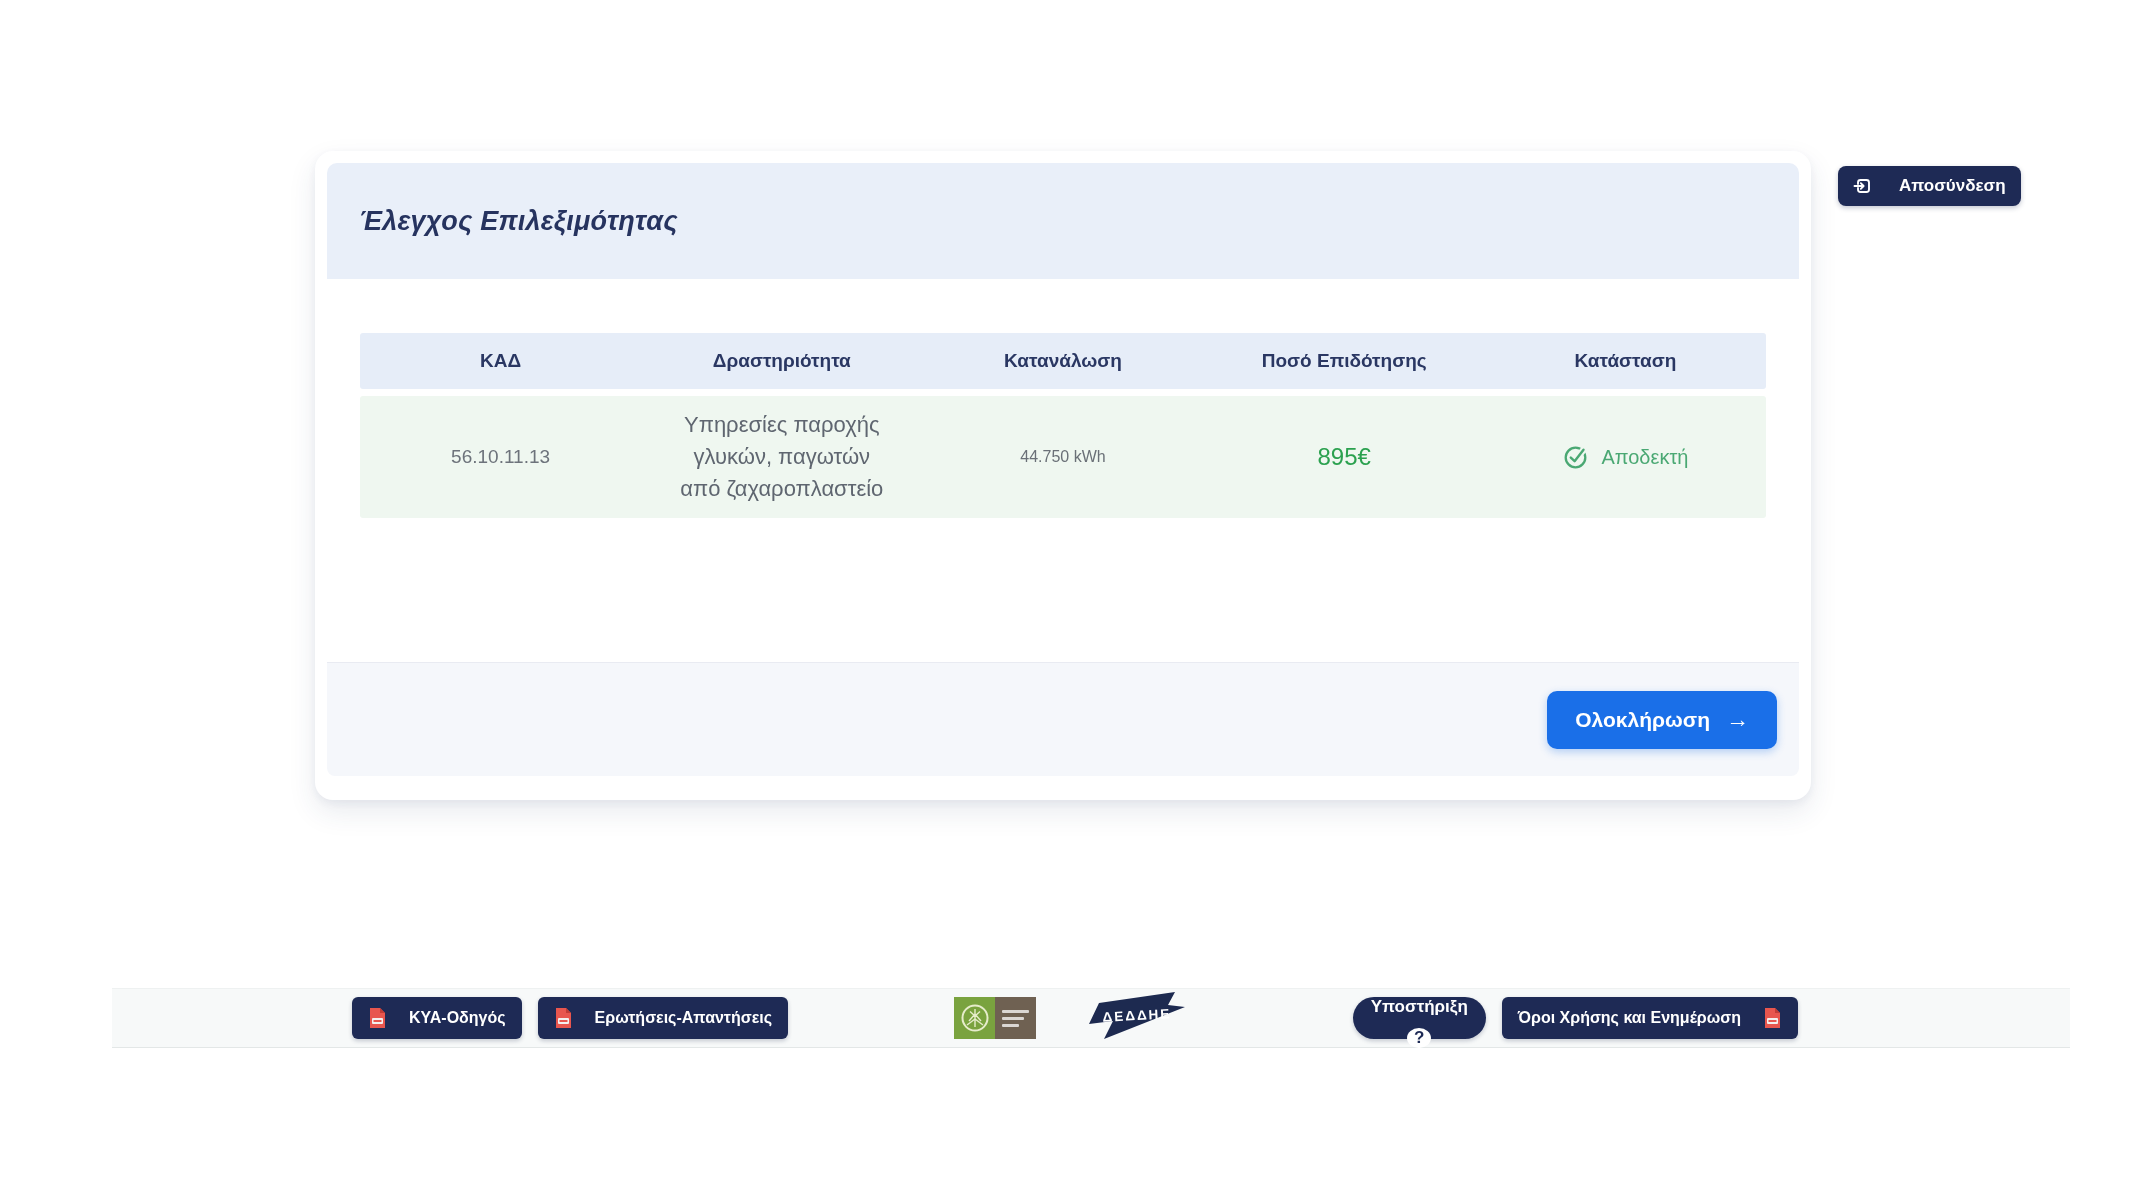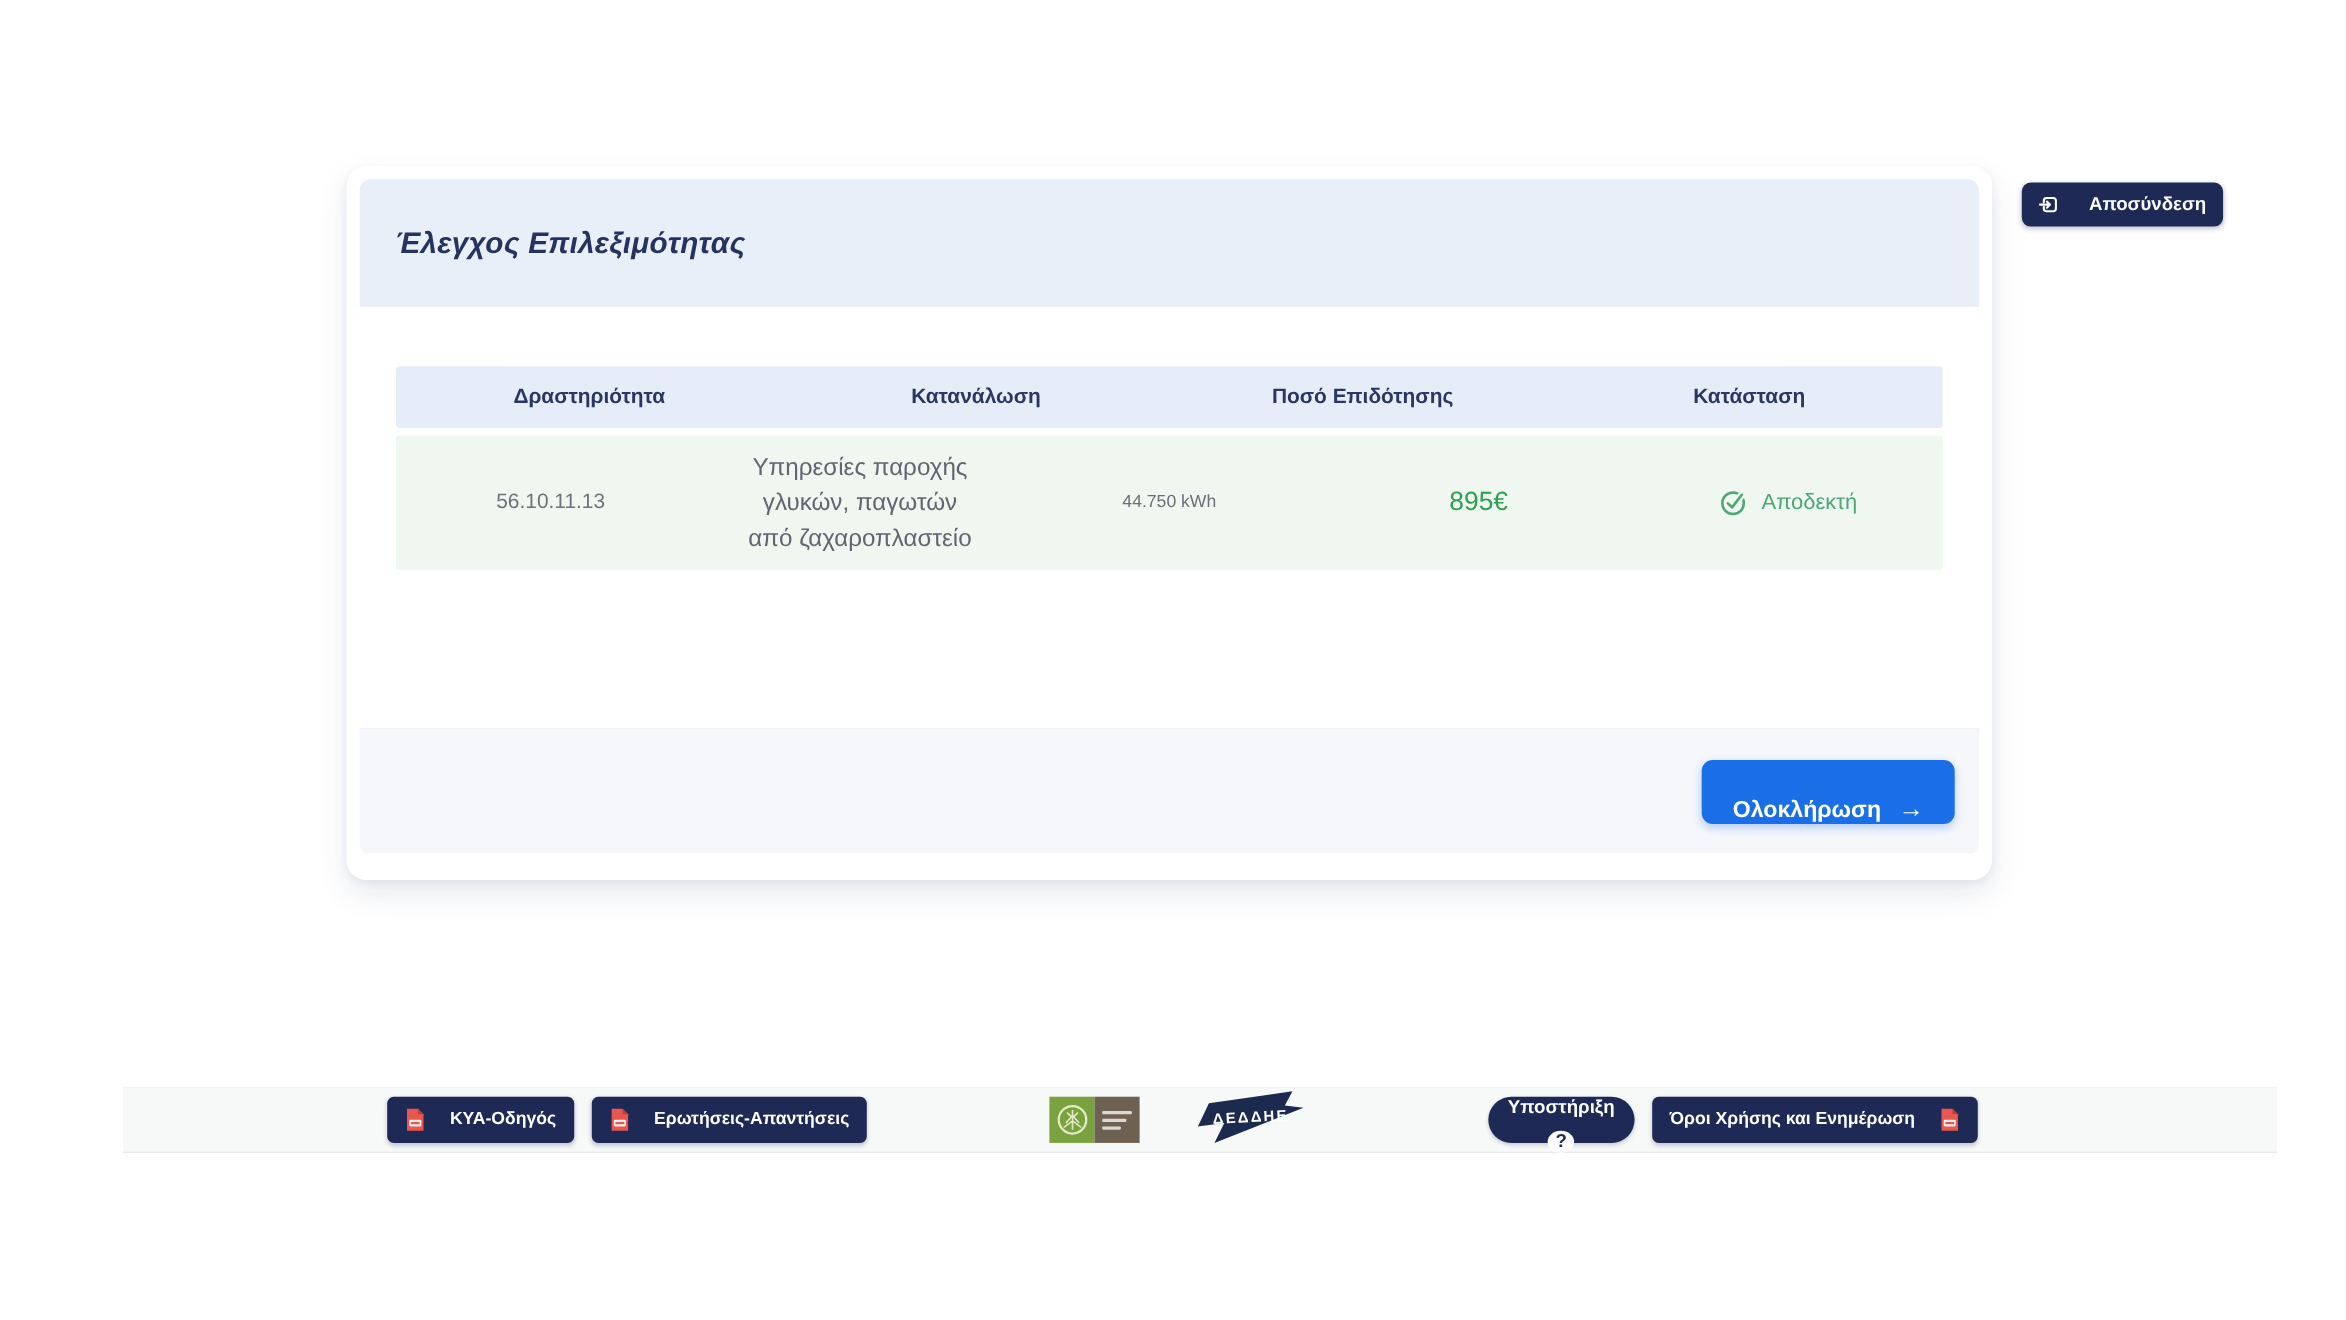--- a/index.html
+++ b/index.html
@@ -36,21 +36,21 @@
   .cell-activity span { display:inline-block; max-width:215px; line-height:1.45;
     font-size:22px; color:#5f6670; }
   .cell-consumption { font-size:16px !important; color:#6a7077 !important; }
   .cell-subsidy span { font-size:24px; font-weight:normal; color:#2ba14f; }
   .cell-status { gap:11px; color:#4aa873 !important; font-size:20px !important; }
 
   .card-footer { flex:0 0 auto; height:114px; background:#f5f7fb;
     border-top:1px solid #e9ebf2; border-radius:0 0 8px 8px;
     display:flex; align-items:center; justify-content:flex-end; padding-right:22px; }
   .complete-btn { height:58px; padding:0 28px; background:#1a6fe8; color:#ffffff;
-    border:none; border-radius:10px; display:flex; align-items:flex-end; gap:16px;
+    border:none; border-radius:10px; display:flex; align-items:center; gap:16px;
     font-size:21px; font-weight:bold; cursor:pointer;
     box-shadow:0 3px 8px rgba(26,111,232,.30); }
   .complete-btn .arrow { font-size:23px; font-weight:bold; }
 
   
   .bottom-bar { position:absolute; left:112px; top:988px; width:1958px; height:60px;
     background:#f7f9f9; border-top:1px solid #eef1f1; border-bottom:1px solid #e3e7e7;
     display:flex; align-items:center; justify-content:space-between;
     padding:0 272px 0 240px; }
   .bar-group { display:flex; align-items:center; gap:16px; }
@@ -92,20 +92,21 @@
   </button>
 
   <div class="card">
     <div class="card-header">
       <div class="card-title">Έλεγχος Επιλεξιμότητας</div>
     </div>
 
     <div class="card-body">
       <div class="tbl">
         <div class="tbl-head">
+          <div class="cell">ΚΑΔ</div>
           <div class="cell">Δραστηριότητα</div>
           <div class="cell">Κατανάλωση</div>
           <div class="cell">Ποσό Επιδότησης</div>
           <div class="cell">Κατάσταση</div>
         </div>
 
         <div class="tbl-row">
           <div class="cell">56.10.11.13</div>
           <div class="cell cell-activity">
             <span>Υπηρεσίες παροχής γλυκών, παγωτών από ζαχαροπλαστείο</span>

